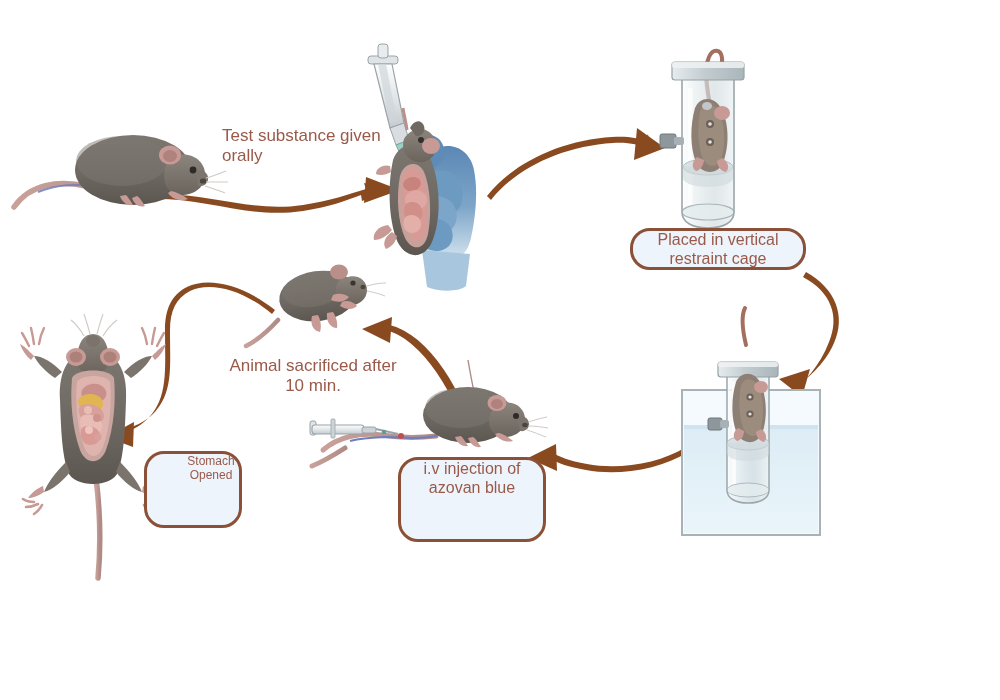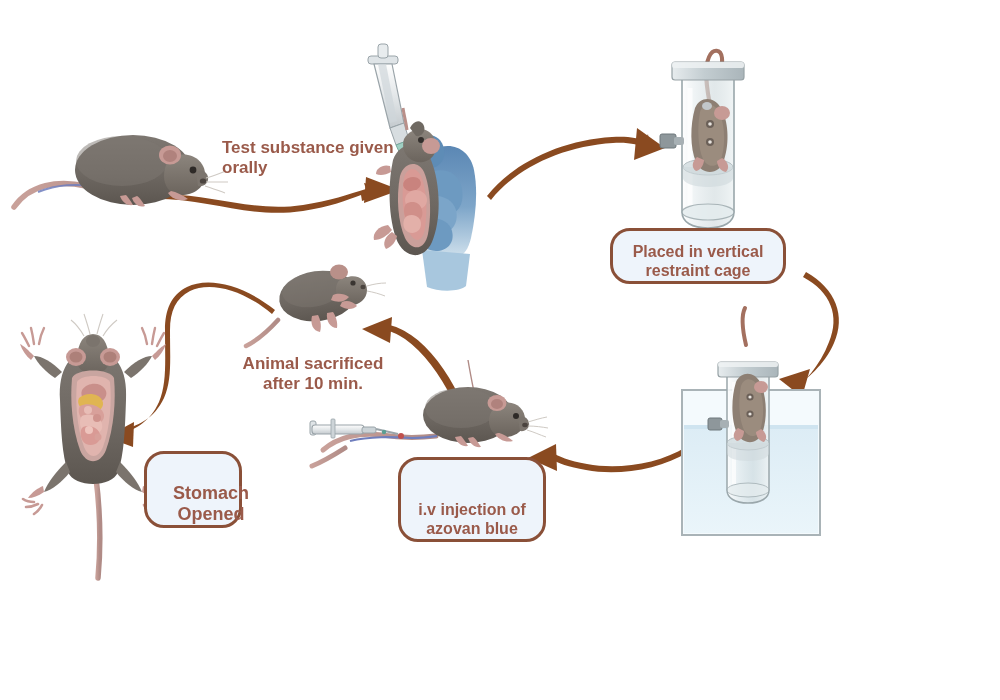--- a/index.html
+++ b/index.html
@@ -1,21 +1,21 @@
 <!DOCTYPE html>
 <html><head>
 <meta charset="utf-8">
 <style>
   html,body{margin:0;padding:0;background:#ffffff;}
   body{width:1000px;height:700px;overflow:hidden;
        font-family:"Liberation Sans","DejaVu Sans",sans-serif;}
   #stage{position:relative;width:1000px;height:700px;background:#fff;}
   #vec{position:absolute;left:0;top:0;width:1000px;height:700px;}
-  .lbl{position:absolute;display:flex;align-items:flex-end;justify-content:center;
-       text-align:center;color:#9a5a4a;font-weight:bold;line-height:1.18;
+  .lbl{position:absolute;display:flex;align-items:flex-start;justify-content:center;
+       text-align:center;color:#9a5a4a;font-weight:normal;line-height:1.18;
        box-sizing:border-box;}
   .boxed{background:#eef4fb;border:3px solid #8a5038;}
   .rrect{border-radius:20px;}
   .ellip{border-radius:50%;}
   .plain{background:transparent;border:none;}
 </style>
 </head>
 <body>
 
 <div id="stage">
@@ -355,30 +355,30 @@
     <path d="M142 492 C148 496 153 498 158 498 C154 492 148 488 143 486 Z" fill="#c79a95"></path>
     <path d="M152 502 C156 502 160 501 163 499 M148 504 C152 506 156 507 160 507
               M144 505 C146 509 149 512 152 514" stroke="#c79a95" stroke-width="2.6" fill="none" stroke-linecap="round"></path>
   </g>
 </svg>
 
 <div class="lbl plain" style="left:222px;top:126px;width:182px;height:52px;font-size:17px;justify-content:flex-start;text-align:left;">
   <span>Test substance given orally</span>
 </div>
 
-<div class="lbl boxed rrect" style="left:610px;top:228px;width:176px;height:56px;font-size:16px;">
+<div class="lbl boxed rrect" style="left:630px;top:228px;width:176px;height:42px;font-size:16px;">
   <span>Placed in vertical restraint cage</span>
 </div>
 
 
 <div class="lbl boxed rrect" style="left:398px;top:457px;width:148px;height:85px;font-size:16px;">
   <span style="display:block;max-width:108px;">i.v injection of azovan blue</span>
 </div>
 
-<div class="lbl plain" style="left:222px;top:348px;width:182px;height:46px;font-size:17px;">
+<div class="lbl plain" style="left:222px;top:356px;width:182px;height:46px;font-size:17px;">
   <span>Animal sacrificed after 10 min.</span>
 </div>
 
-<div class="lbl boxed rrect" style="left:144px;top:451px;width:98px;height:77px;font-size:18px;padding-left:36px;">
+<div class="lbl boxed rrect" style="left:144px;top:451px;width:98px;height:77px;font-size:12px;padding-left:36px;">
   <span style="display:block;max-width:80px;">Stomach Opened</span>
 </div>
 
 </div>
 
 </body></html>

